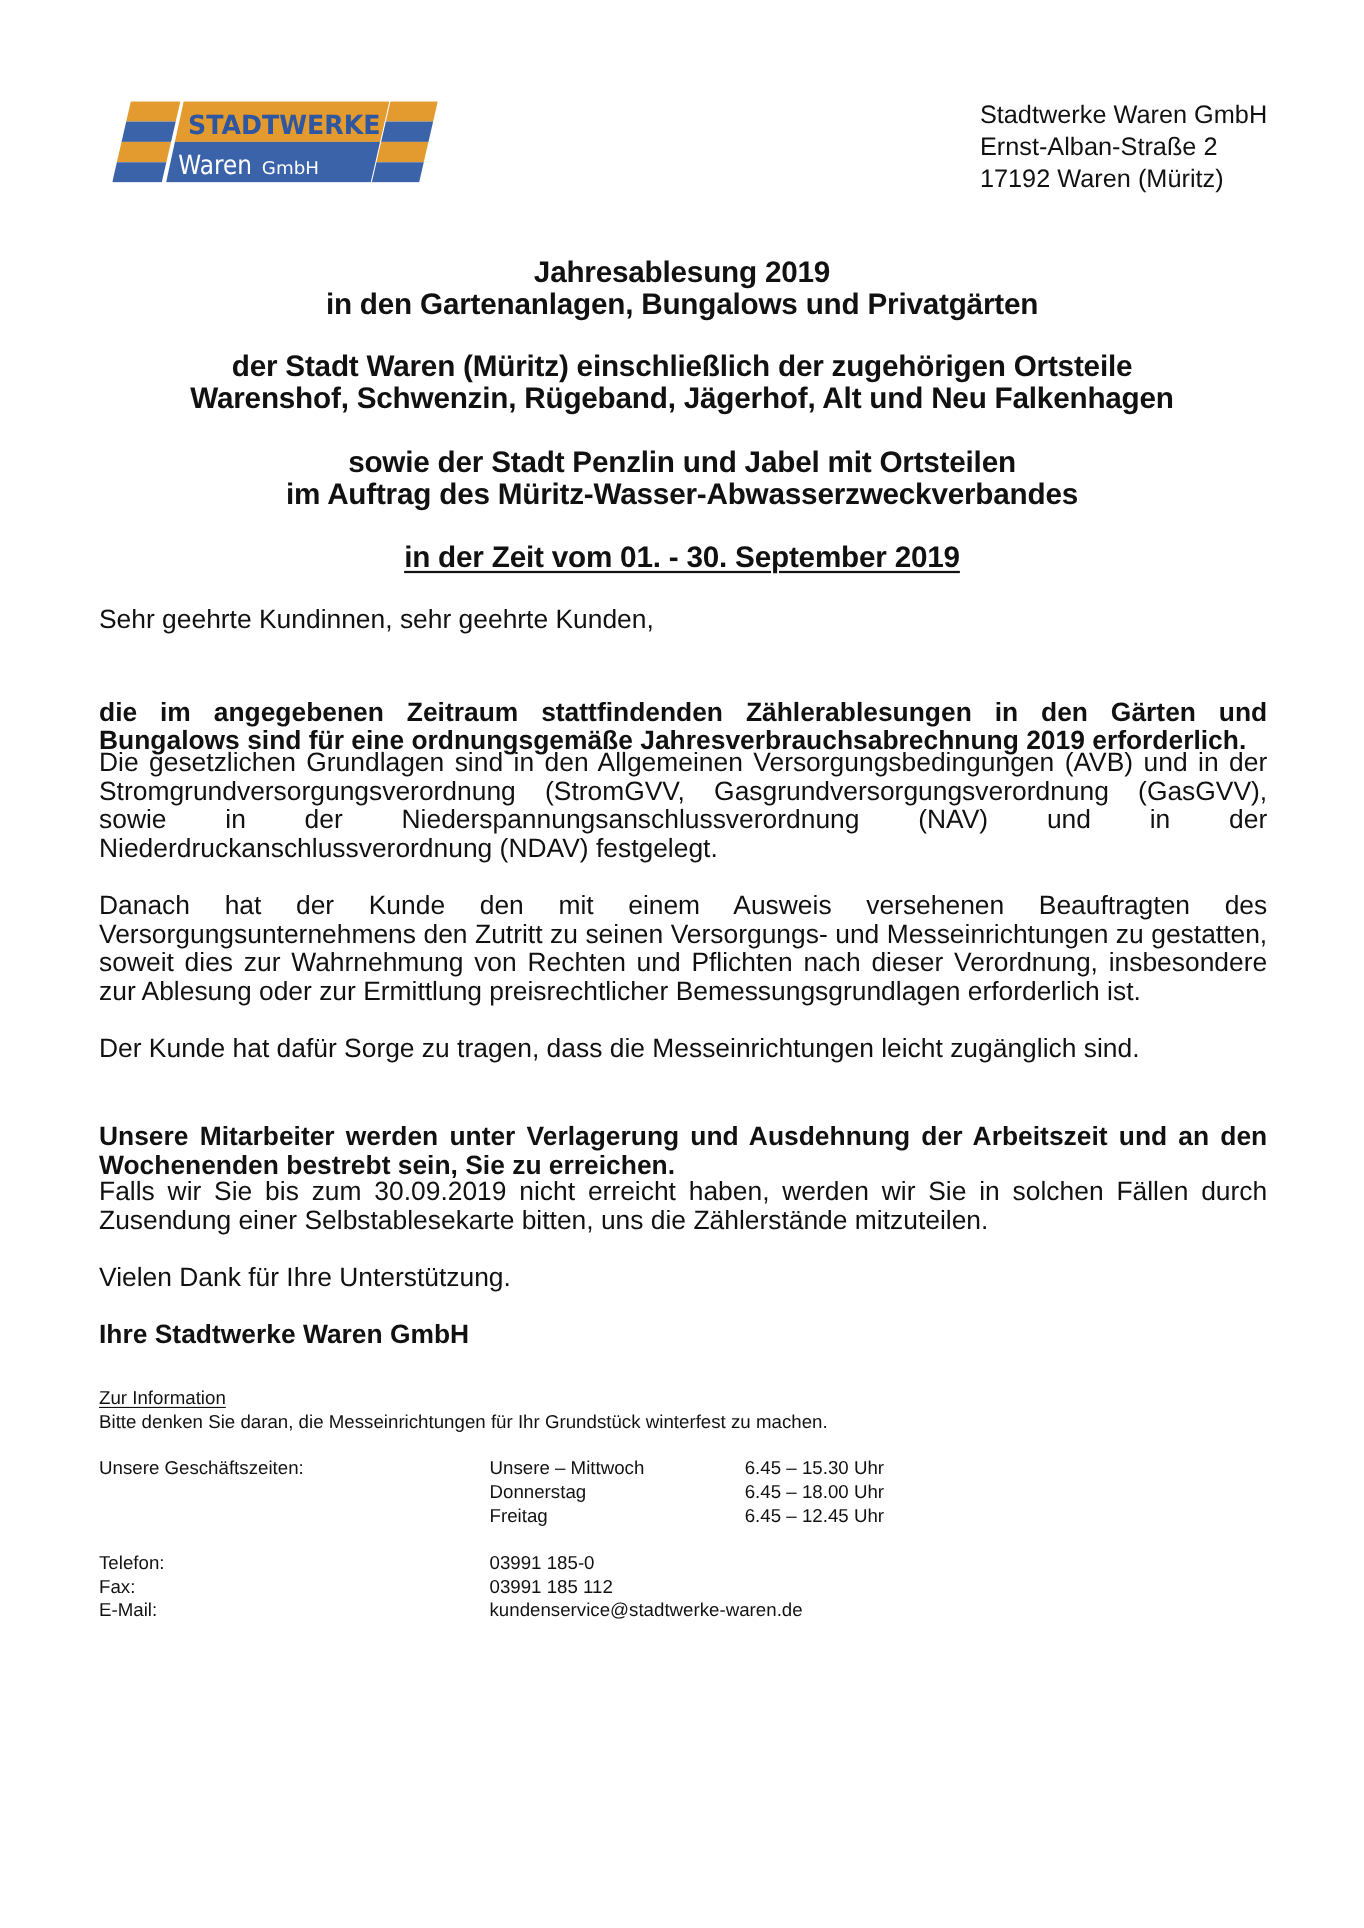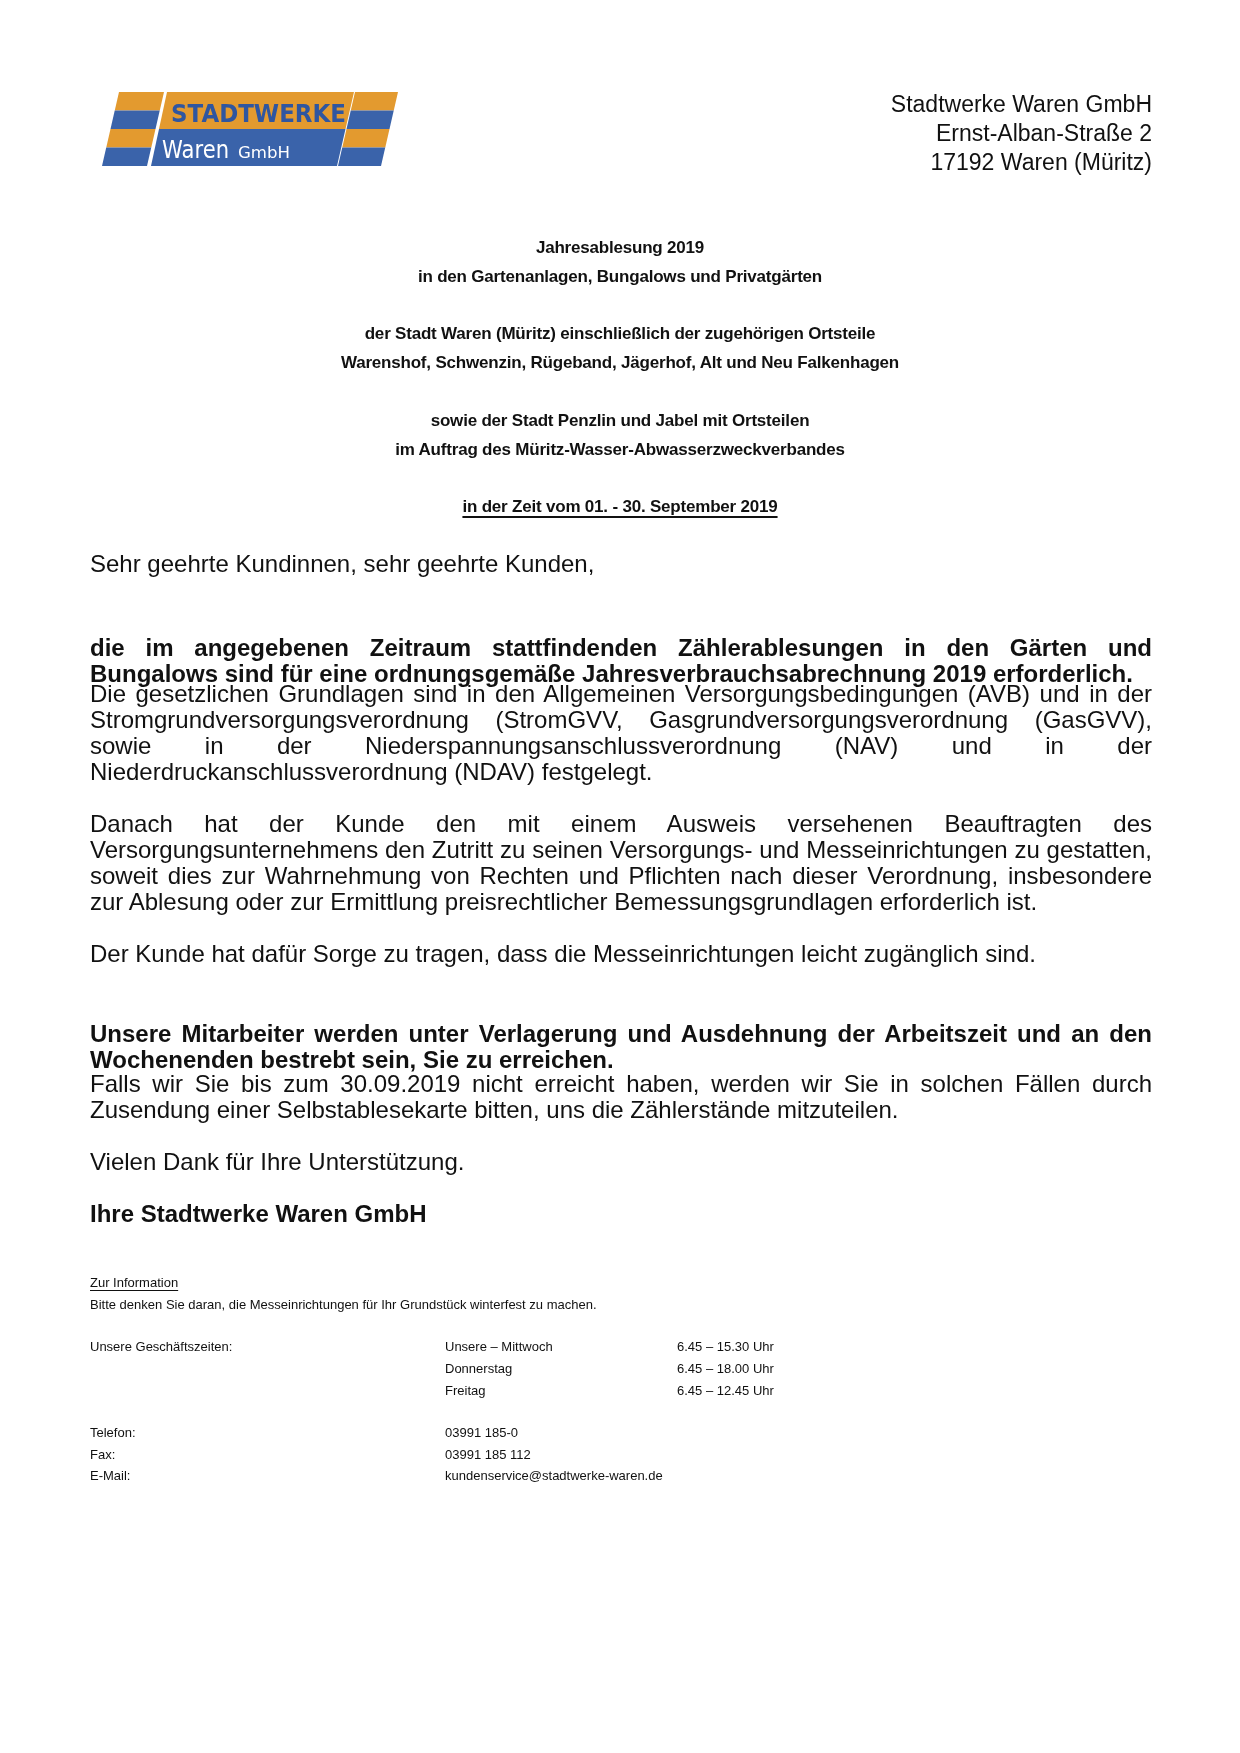--- a/index.html
+++ b/index.html
@@ -8,29 +8,29 @@
       font-family: "Liberation Sans", sans-serif; color: #111111;
     }
     .abs { position: absolute; }
 
     
     #logo { left: 102px; top: 92px; width: 296px; height: 74px; }
     #logo svg { display: block; }
 
     
     #sender {
-      right: 88px; top: 90px; text-align: right;
+      right: 88px; top: 90px; 
       font-size: 23px; line-height: 29px;
     }
     #sender div { white-space: nowrap; }
 
     
     .heading {
       left: 0; width: 1240px; text-align: center;
-      font-weight: bold; font-size: 17px; line-height: 29px;
+      font-weight: bold; font-size: 27px; line-height: 29px;
       letter-spacing: -0.2px;
     }
     .heading div { white-space: nowrap; }
     #h1 { top: 233px; }
     #h2 { top: 319px; }
     #h3 { top: 406px; }
     #h4 { top: 492px; }
     #h4 span { text-decoration: underline; text-decoration-thickness: 1.5px; text-underline-offset: 4px; }
 
     
@@ -44,21 +44,21 @@
     #p-bold1 { top: 635px; }
     #p-legal { top: 681px; }
     #p-access { top: 811px; }
     #p-customer { top: 941px; }
     #p-bold2 { top: 993px; margin-top: 28px; }
     #p-selfread { top: 1071px; }
     #p-thanks { top: 1149px; }
     #signature { top: 1201px; }
 
     
-    .small { font-size: 13px; line-height: 21.5px; margin-top: 12px; }
+    .small { font-size: 17px; line-height: 21.5px; }
     #info-title { left: 90px; top: 1260px; text-decoration: underline; text-underline-offset: 3px; }
     #info-text { left: 90px; top: 1282px; white-space: nowrap; }
 
     #hours-label { left: 90px; top: 1324px; }
     .hours-row { left: 445px; }
     .hours-day { position: absolute; left: 0; white-space: nowrap; }
     .hours-time { position: absolute; left: 206px; white-space: nowrap; margin-left: 26px; }
     #hours-0 { top: 1324px; }
     #hours-1 { top: 1346px; }
     #hours-2 { top: 1368px; }

